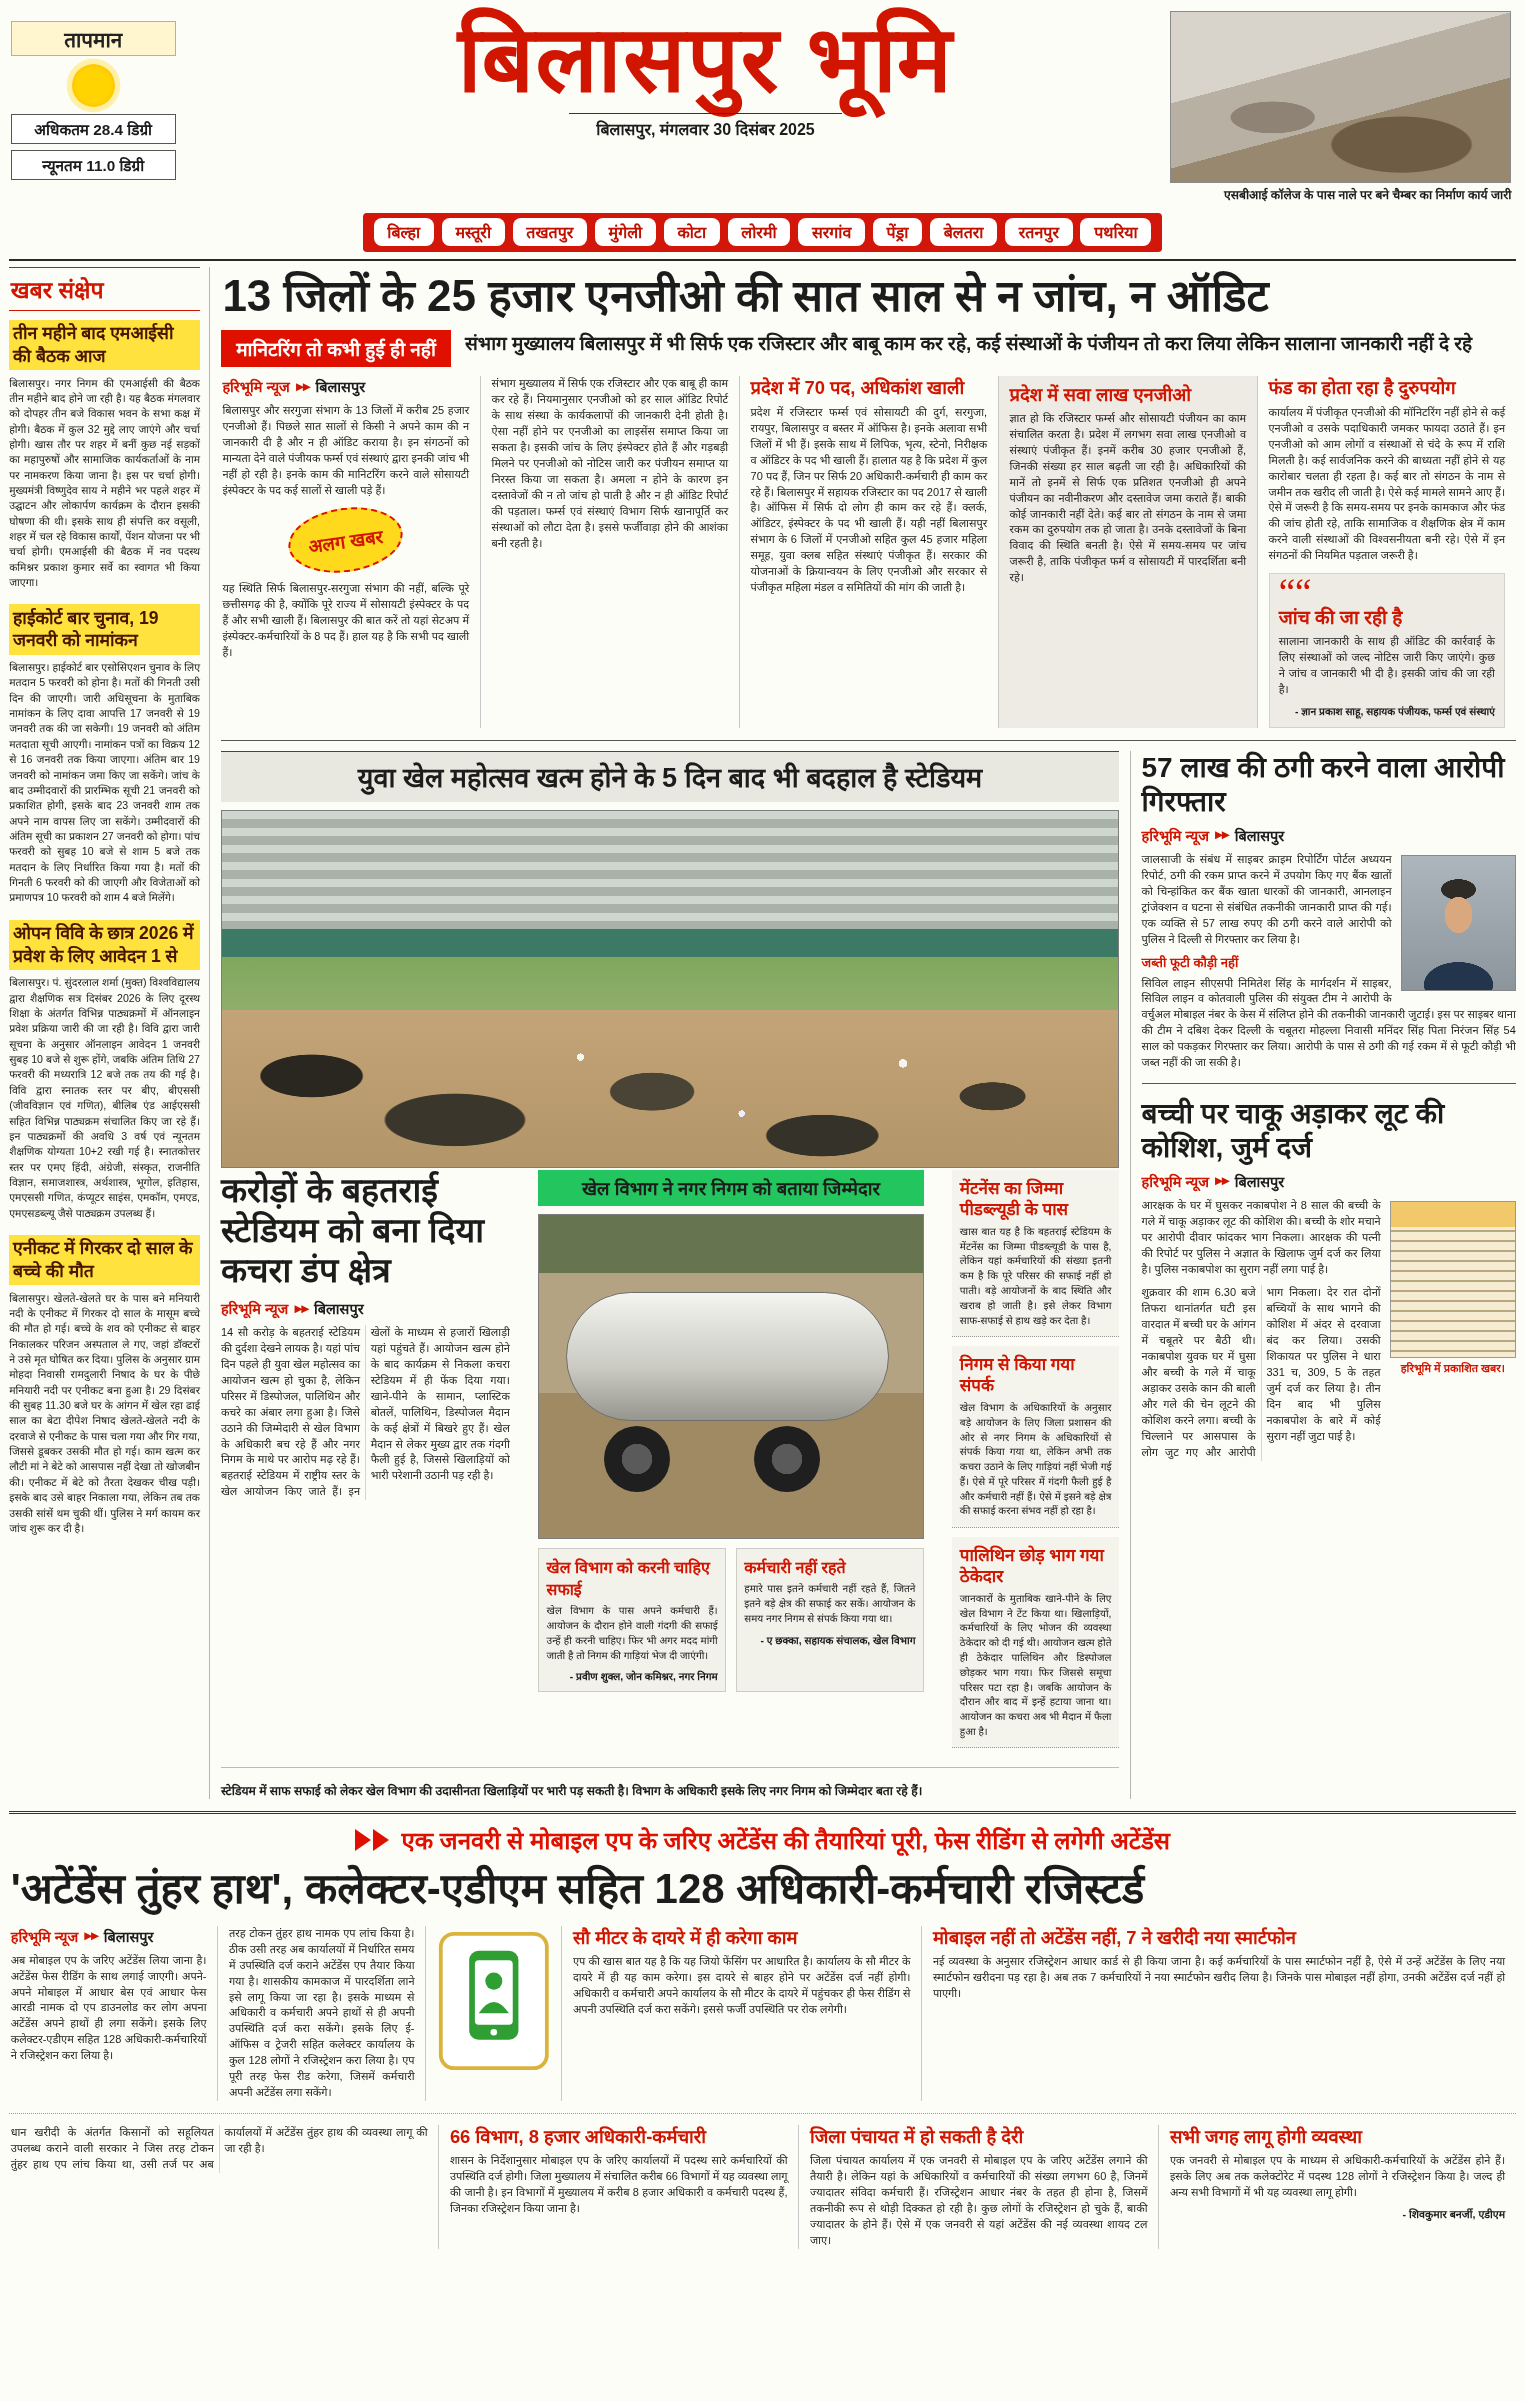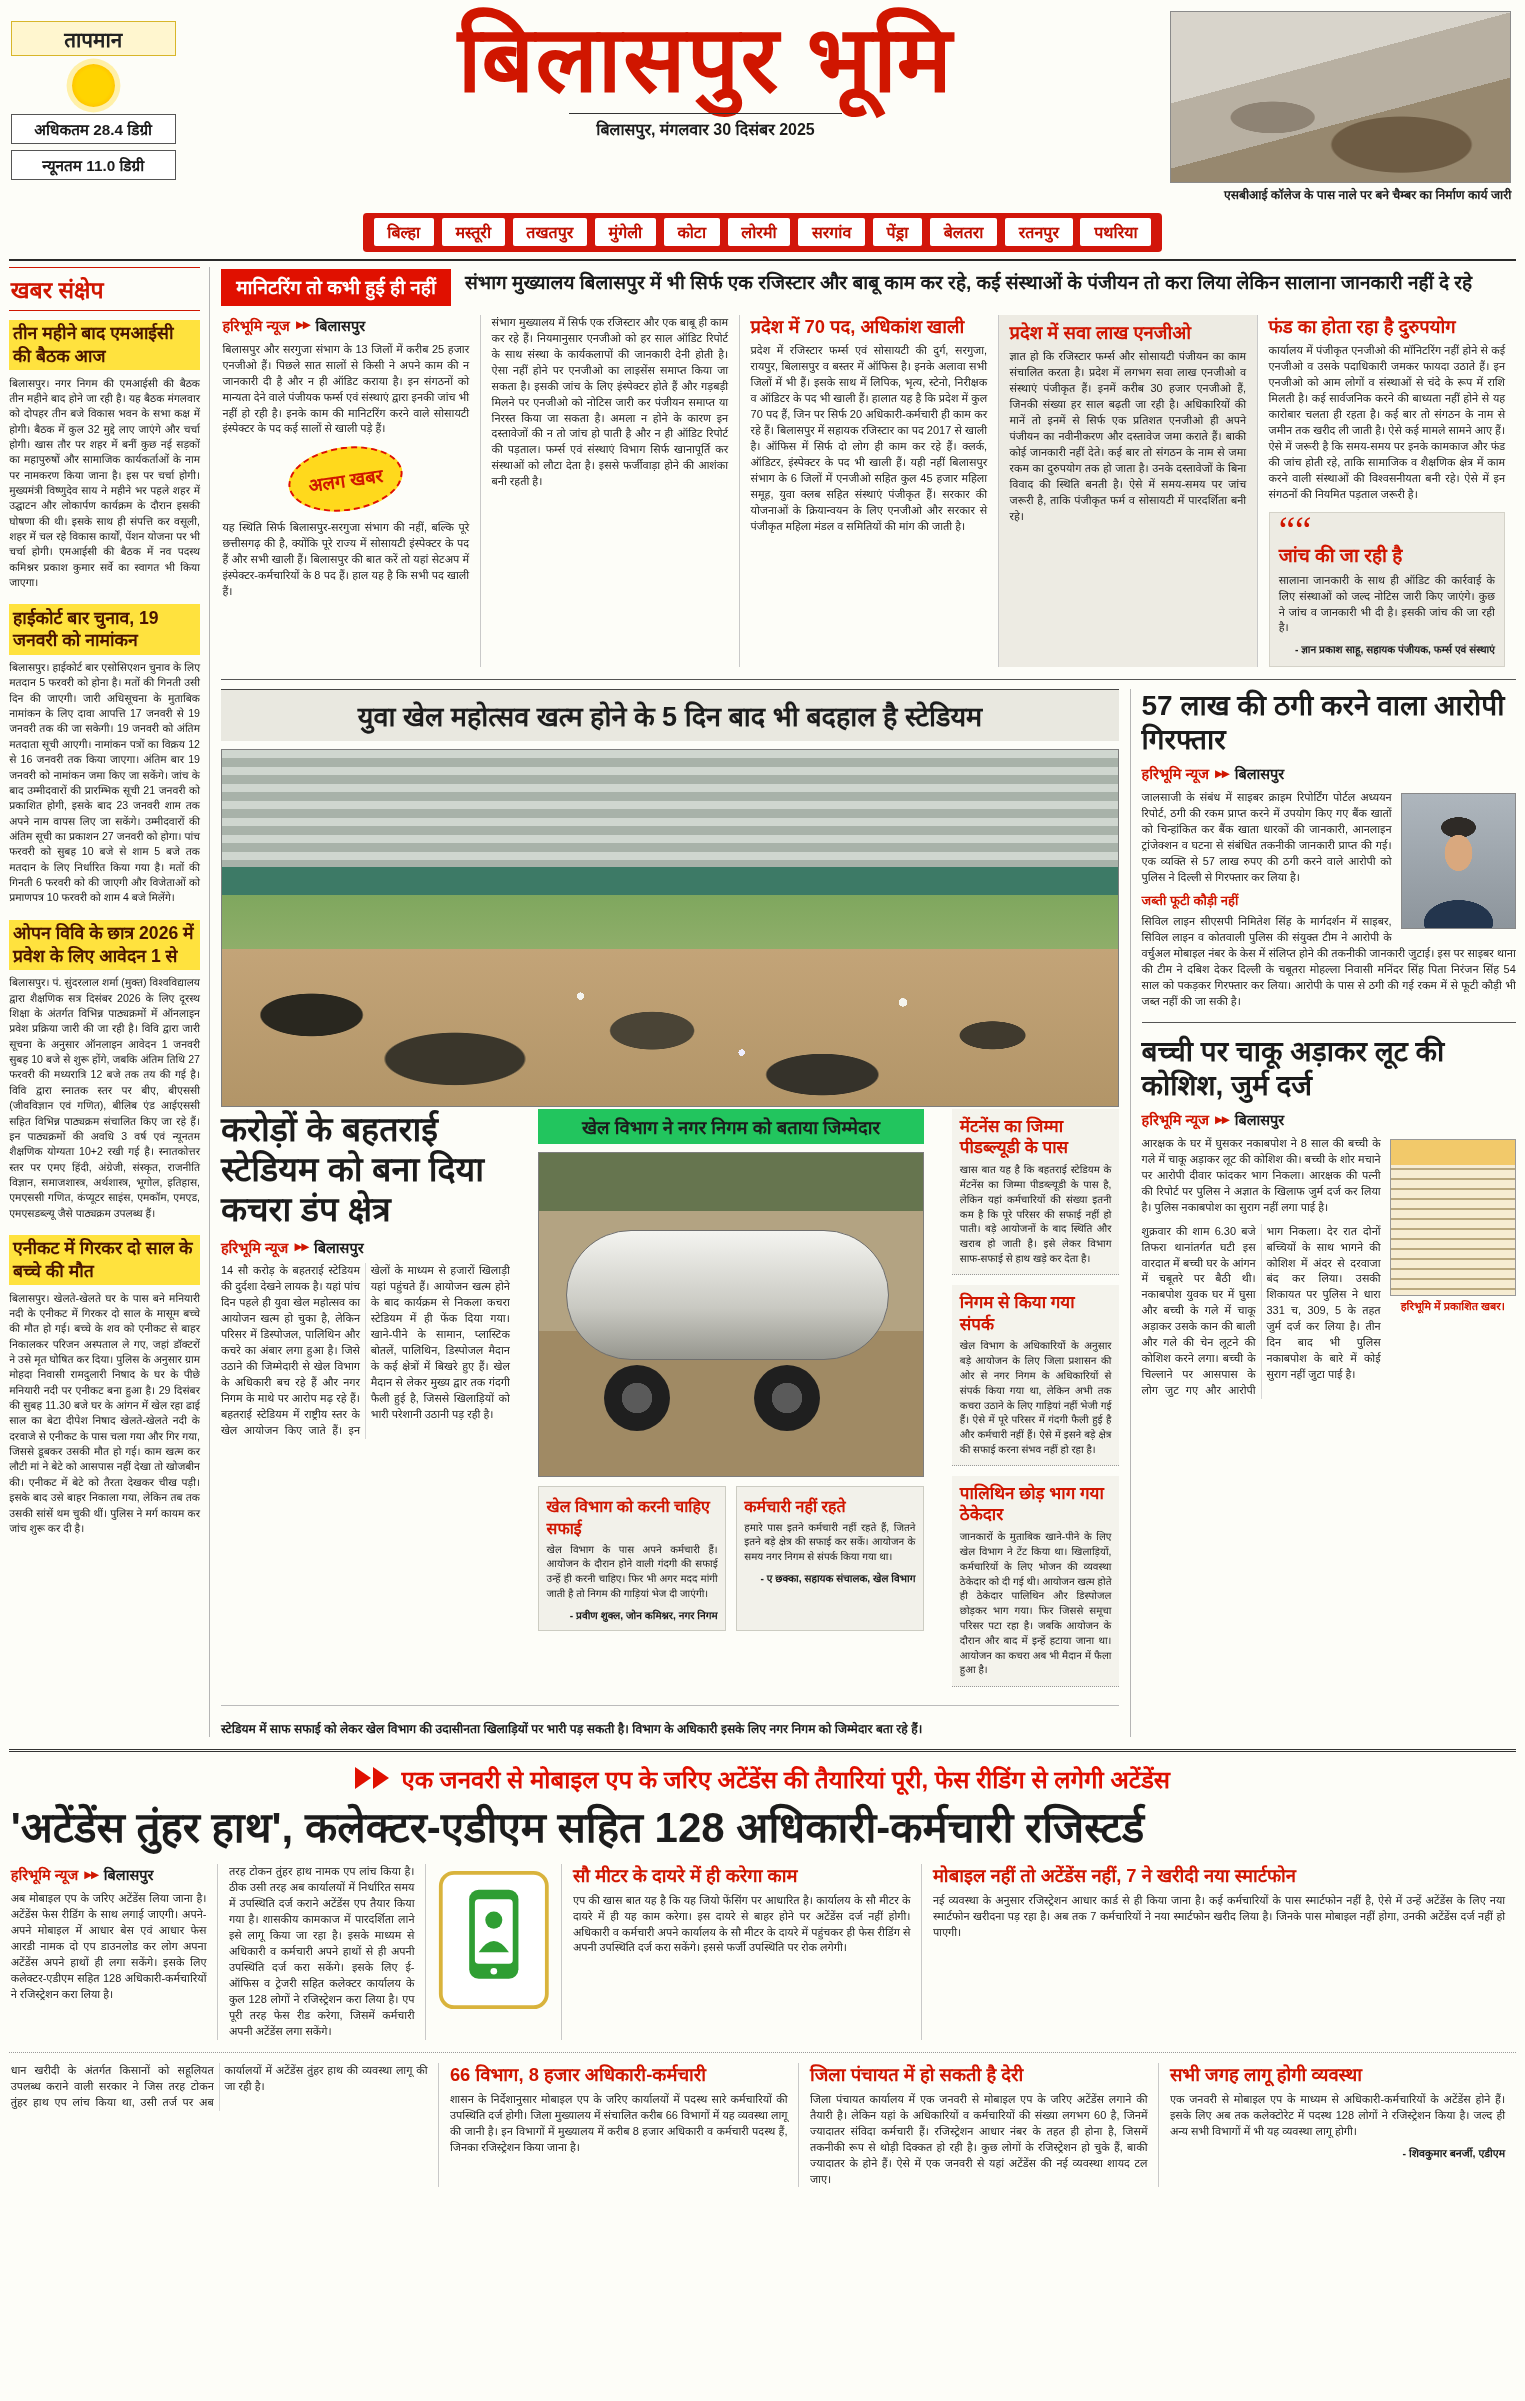--- a/index.html
+++ b/index.html
@@ -22,21 +22,21 @@
   .topphoto-img{height:172px;border:0.8px solid #8a8a8a;
      background:
       radial-gradient(115px 46px at 68% 78%, #6e5c44 0 60%, transparent 62%),
       radial-gradient(69px 26px at 30% 62%, #8e8374 0 60%, transparent 62%),
       linear-gradient(165deg,#d8d4cb 0 35%,#b8b0a2 35% 60%,#97886f 60% 100%);}
   .topphoto-caption{font-size:12.2px;font-weight:bold;text-align:right;padding-top:3.8px;}
 
   
   .nav{display:flex;justify-content:center;gap:7.7px;background:#d2160a;width:fit-content;margin:6.1px auto 0;
        padding:5.4px 10.7px;border-radius:3.8px;}
-  .nav-item{background:#fff;color:#c01000;font-weight:bold;font-size:16px;padding:3.1px 13.8px;border-radius:2px;cursor:pointer;text-align:right;}
+  .nav-item{background:#fff;color:#c01000;font-weight:bold;font-size:16px;padding:3.1px 13.8px;border-radius:8px;cursor:pointer;text-align:right;}
 
   
   .body-grid{display:grid;grid-template-columns:201px 1fr;gap:10.7px;border-top:2.3px solid #2a2a2a;margin-top:7.7px;padding-top:6.1px;}
   .sidebar{border-right:0.8px solid #b5b5b5;padding-right:9.2px;}
   .briefs-title{color:#d01600;font-weight:bold;font-size:23px;border-top:1.5px solid #d01600;border-bottom:1.5px solid #d01600;
                 padding:4.6px 1.5px;margin-bottom:9.2px;}
   .brief{margin-bottom:13.8px;}
   .brief-h{background:#ffe23e;color:#4a1400;font-weight:bold;font-size:17.6px;line-height:1.3;padding:2.3px 3.8px;margin-bottom:5.4px;}
   .nb{font-size:11px;line-height:1.45;text-align:justify;}
   .brief .nb{font-size:10.6px;}
@@ -190,20 +190,21 @@
       </article>
       <article class="brief">
         <div class="brief-h">एनीकट में गिरकर दो साल के बच्चे की मौत</div>
         <p class="nb">बिलासपुर। खेलते-खेलते घर के पास बने मनियारी नदी के एनीकट में गिरकर दो साल के मासूम बच्चे की मौत हो गई। बच्चे के शव को एनीकट से बाहर निकालकर परिजन अस्पताल ले गए, जहां डॉक्टरों ने उसे मृत घोषित कर दिया। पुलिस के अनुसार ग्राम मोहदा निवासी रामदुलारी निषाद के घर के पीछे मनियारी नदी पर एनीकट बना हुआ है। 29 दिसंबर की सुबह 11.30 बजे घर के आंगन में खेल रहा ढाई साल का बेटा दीपेश निषाद खेलते-खेलते नदी के दरवाजे से एनीकट के पास चला गया और गिर गया, जिससे डूबकर उसकी मौत हो गई। काम खत्म कर लौटी मां ने बेटे को आसपास नहीं देखा तो खोजबीन की। एनीकट में बेटे को तैरता देखकर चीख पड़ी। इसके बाद उसे बाहर निकाला गया, लेकिन तब तक उसकी सांसें थम चुकी थीं। पुलिस ने मर्ग कायम कर जांच शुरू कर दी है।</p>
       </article>
     </aside>
 
     <main>
 
       <section>
+        <h1 class="lead-headline">13 जिलों के 25 हजार एनजीओ की सात साल से न जांच, न ऑडिट</h1>
         <div class="lead-kicker-row">
           <span class="kicker">मानिटरिंग तो कभी हुई ही नहीं</span>
           <span class="deck">संभाग मुख्यालय बिलासपुर में भी सिर्फ एक रजिस्टार और बाबू काम कर रहे, कई संस्थाओं के पंजीयन तो करा लिया लेकिन सालाना जानकारी नहीं दे रहे</span>
         </div>
         <div class="lead-cols">
           <div class="lcol">
             <div class="byline">
               <span class="agency">हरिभूमि न्यूज</span>
               <span class="sep">▶▶</span>
               <span>बिलासपुर</span>

